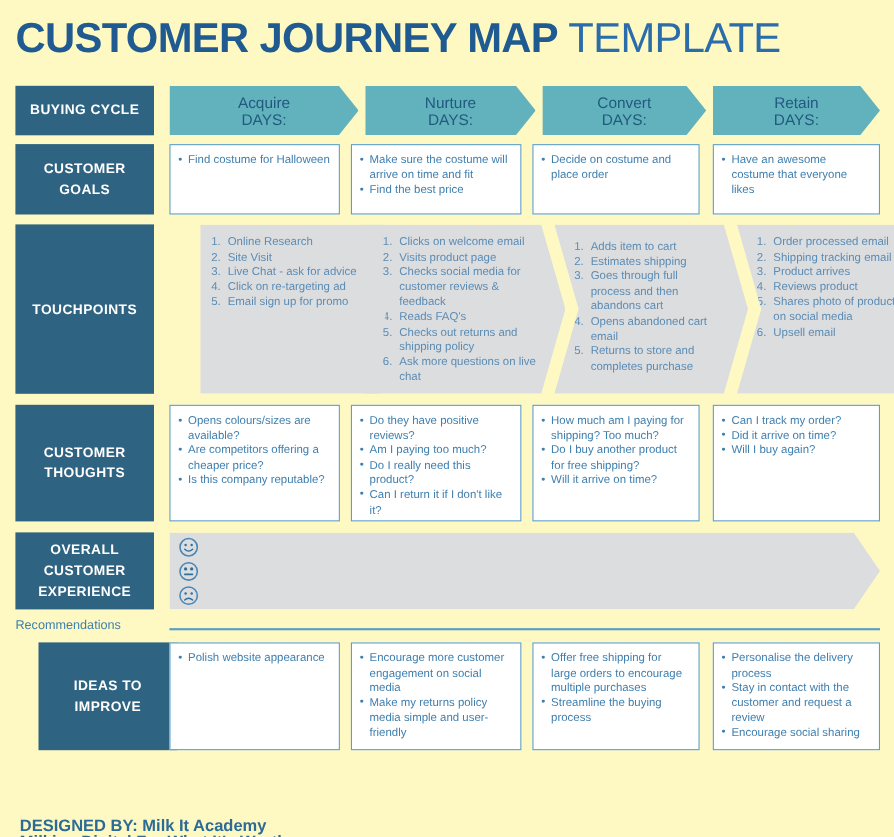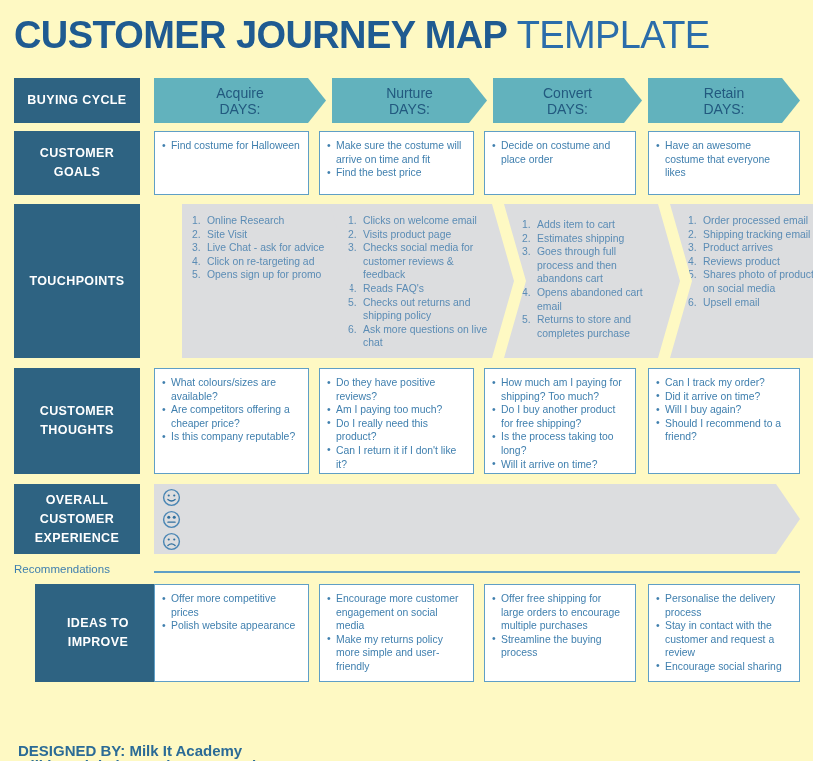--- a/index.html
+++ b/index.html
@@ -213,21 +213,21 @@
       <div class="rowlabel" style="height:154px;">
         <span>TOUCHPOINTS</span>
       </div>
       <div class="tp-band">
         <div class="tp t1 first" style="height:154px;">
           <ol class="num">
             <li>Online Research</li>
             <li>Site Visit</li>
             <li>Live Chat - ask for advice</li>
             <li>Click on re-targeting ad</li>
-            <li>Opens sign up for promo</li>
+            <li>Email sign up for promo</li>
           </ol>
         </div>
         <div class="tp t2" style="height:154px;">
           <ol class="num">
             <li>Clicks on welcome email</li>
             <li>Visits product page</li>
             <li>Checks social media for customer reviews &amp; feedback</li>
             <li>Reads FAQ's</li>
             <li>Checks out returns and shipping policy</li>
             <li>Ask more questions on live chat</li>
@@ -258,47 +258,45 @@
     <div style="height:10px;"></div>
 
     <div class="row" style="height:106px;">
       <div class="rowlabel" style="height:106px;">
         <span>CUSTOMER</span>
         <span>THOUGHTS</span>
       </div>
       <div class="cards">
         <div class="card k1" style="height:106px;">
           <ul class="bul">
-            <li>What colours/sizes are available?</li>
+            <li>Opens colours/sizes are available?</li>
             <li>Are competitors offering a cheaper price?</li>
             <li>Is this company reputable?</li>
           </ul>
         </div>
         <div class="card k2" style="height:106px;">
           <ul class="bul">
             <li>Do they have positive reviews?</li>
             <li>Am I paying too much?</li>
             <li>Do I really need this product?</li>
             <li>Can I return it if I don't like it?</li>
           </ul>
         </div>
         <div class="card k3" style="height:106px;">
           <ul class="bul">
             <li>How much am I paying for shipping? Too much?</li>
             <li>Do I buy another product for free shipping?</li>
-            <li>Is the process taking too long?</li>
             <li>Will it arrive on time?</li>
           </ul>
         </div>
         <div class="card k4" style="height:106px;">
           <ul class="bul">
             <li>Can I track my order?</li>
             <li>Did it arrive on time?</li>
             <li>Will I buy again?</li>
-            <li>Should I recommend to a friend?</li>
           </ul>
         </div>
       </div>
     </div>
 
     <div style="height:10px;"></div>
 
     <div class="row" style="height:70px;">
       <div class="rowlabel" style="height:70px;align-items:center;">
         <span>OVERALL</span>
@@ -337,28 +335,27 @@
     </div>
 
     <div class="row" style="height:98px;">
       <div class="rowlabel" style="height:98px;margin-left:21px;">
         <span>IDEAS TO</span>
         <span>IMPROVE</span>
       </div>
       <div class="cards">
         <div class="card k1" style="height:98px;">
           <ul class="bul">
-            <li>Offer more competitive prices</li>
             <li>Polish website appearance</li>
           </ul>
         </div>
         <div class="card k2" style="height:98px;">
           <ul class="bul">
             <li>Encourage more customer engagement on social media</li>
-            <li>Make my returns policy more simple and user-friendly</li>
+            <li>Make my returns policy media simple and user-friendly</li>
           </ul>
         </div>
         <div class="card k3" style="height:98px;">
           <ul class="bul">
             <li>Offer free shipping for large orders to encourage multiple purchases</li>
             <li>Streamline the buying process</li>
           </ul>
         </div>
         <div class="card k4" style="height:98px;">
           <ul class="bul">

